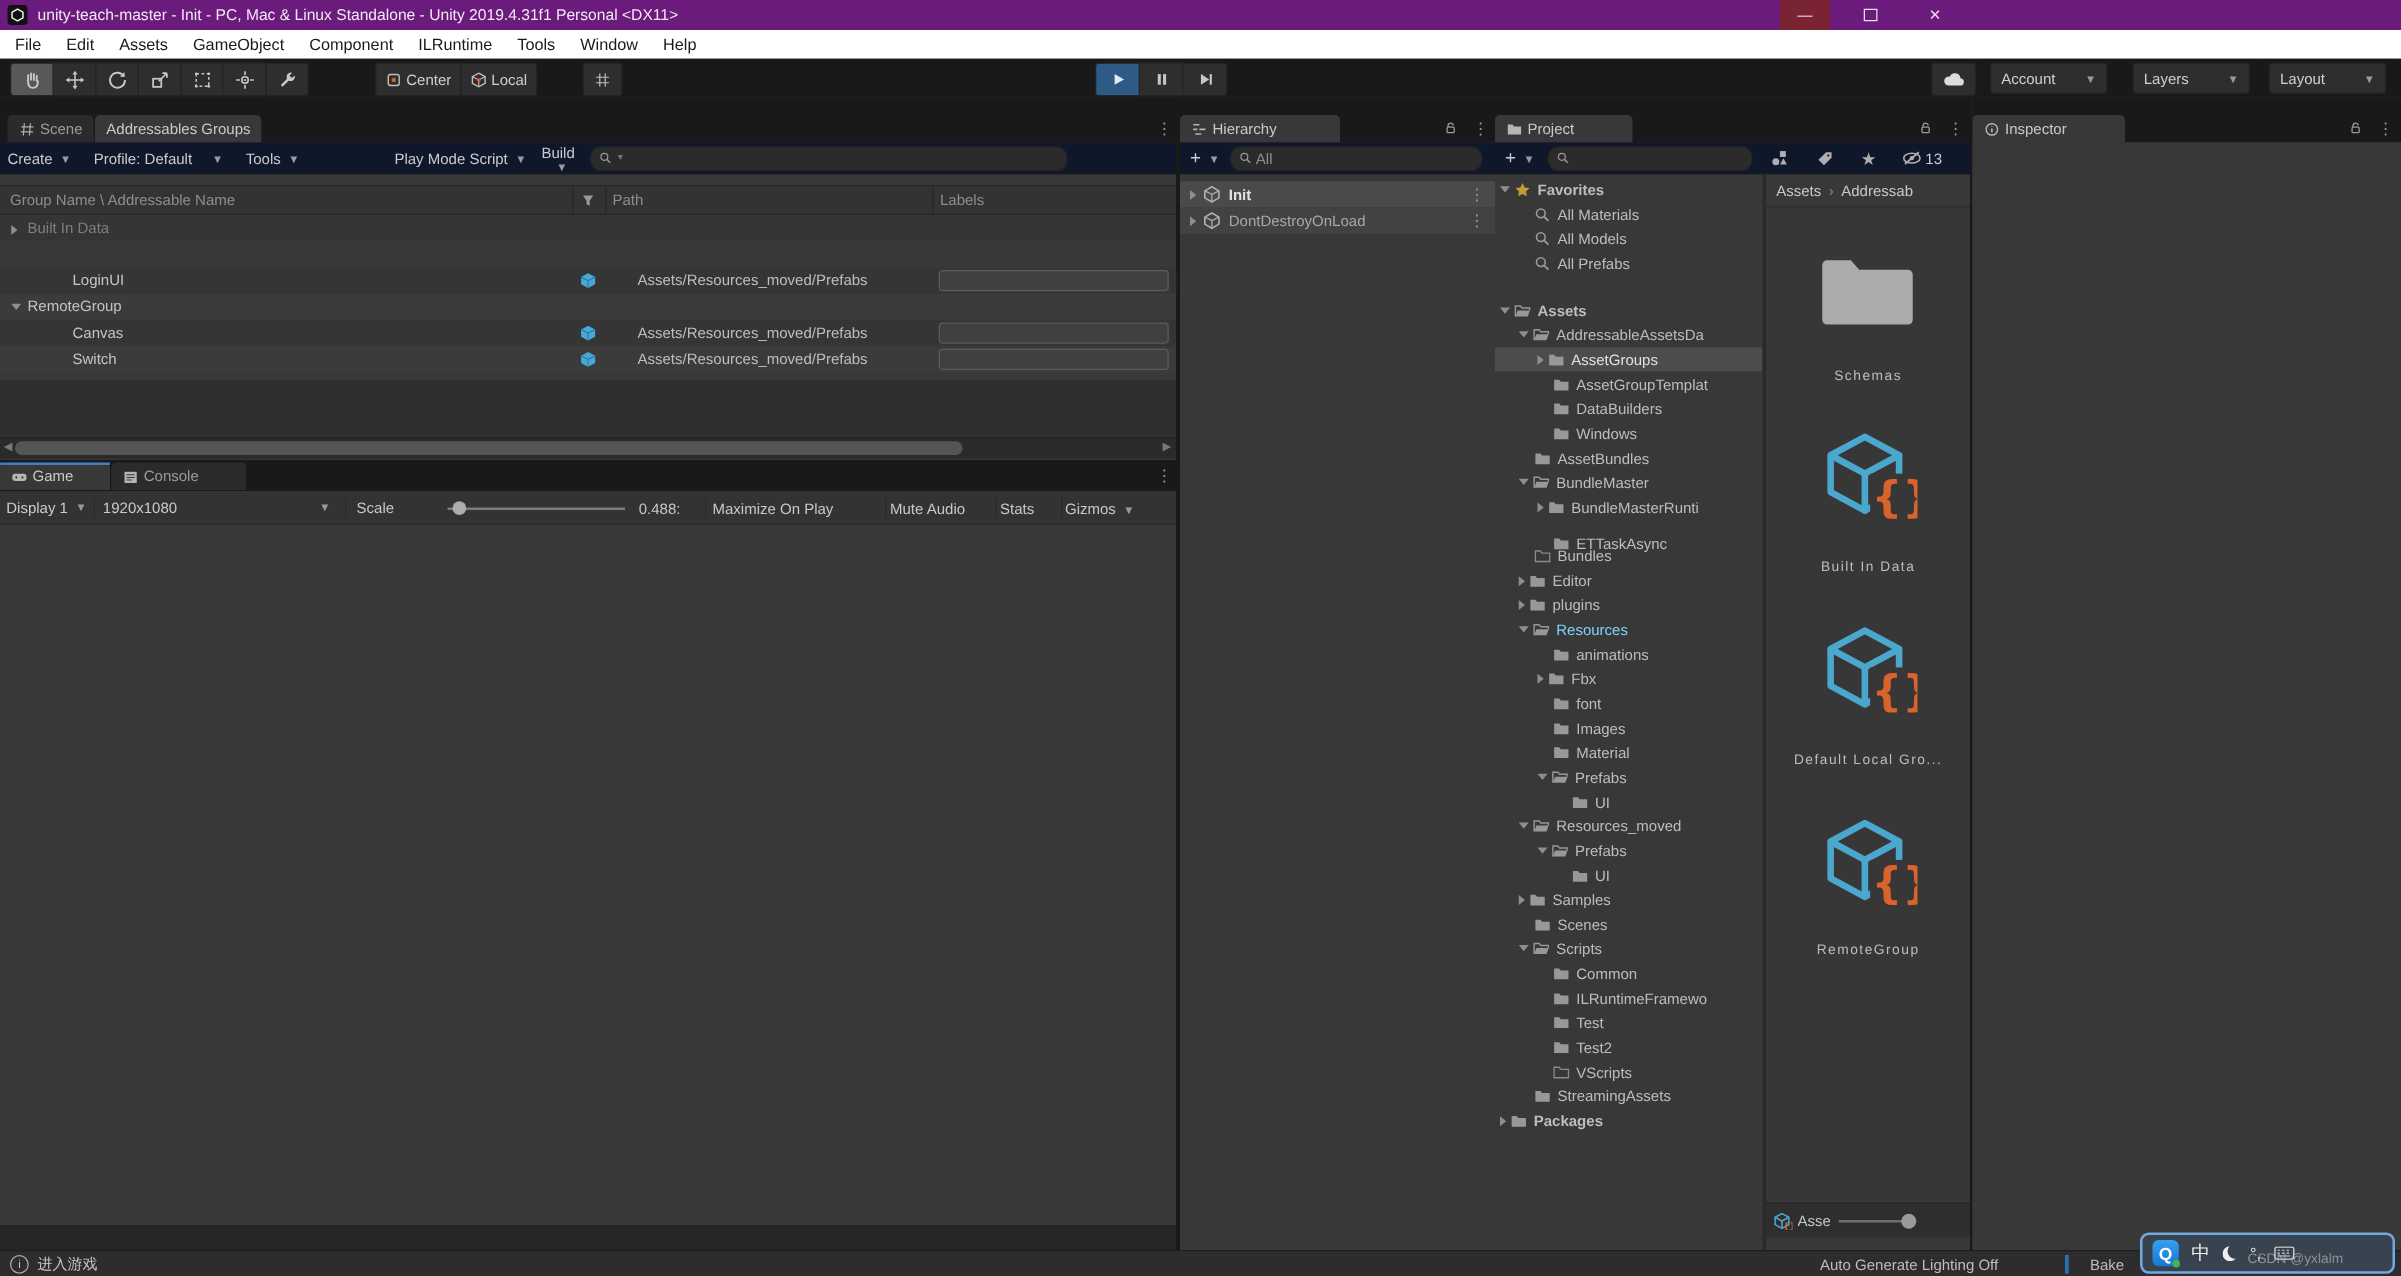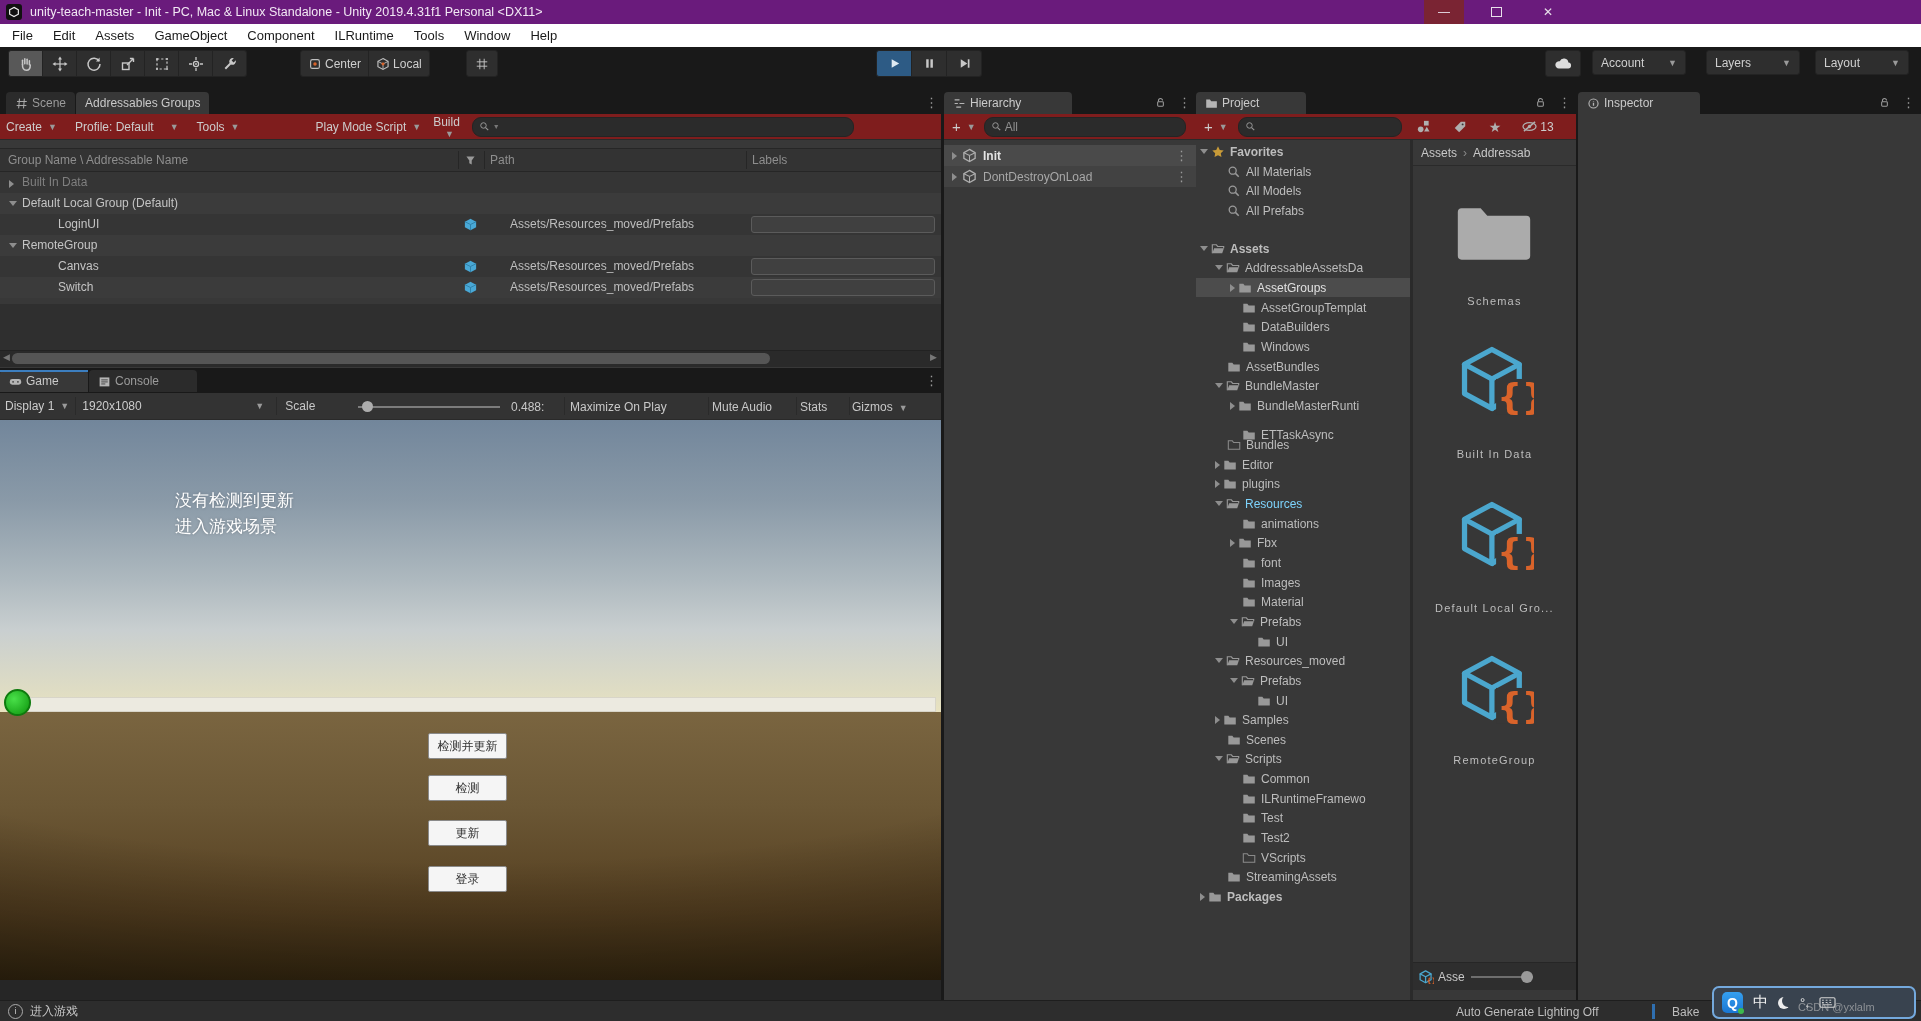--- a/index.html
+++ b/index.html
@@ -43,21 +43,21 @@
   .cloud-btn{position:absolute;left:1545px;top:3px;width:34px;height:25px;background:#2E2E2E;border:1px solid #232323;border-radius:3px;display:flex;align-items:center;justify-content:center;}
   .tb-drop{position:absolute;top:3px;height:25px;background:#2E2E2E;border:1px solid #232323;border-radius:3px;display:flex;align-items:center;justify-content:space-between;padding:0 8px;color:#CFCFCF;box-sizing:border-box;}
   .arrow-d{font-size:9px;color:#9A9A9A;margin-left:6px;}
   
   .tabstrip{background:#191919;}
   .tab{height:22px;display:flex;align-items:center;gap:4px;padding:0 9px;background:#2B2B2B;color:#9B9B9B;border-radius:4px 4px 0 0;margin-right:1px;}
   .tab.active{background:#383838;color:#CACACA;}
   .tab svg{width:13px;height:13px;}
   .kebab{color:#9A9A9A;font-size:13px;line-height:1;}
   .lockico svg{width:13px;height:13px;}
-  .ptoolbar{background:#7f1d1d;border-bottom:1px solid #2A2A2A;}
+  .ptoolbar{background:#0f172a;border-bottom:1px solid #2A2A2A;}
   .searchbox{background:#2B2B2B;border:1px solid #242424;border-radius:9px;height:18px;display:flex;align-items:center;padding:0 6px;gap:3px;color:#8F8F8F;}
   .searchbox svg{width:11px;height:11px;}
   .dropctl{display:flex;align-items:center;color:#CCCCCC;}
   
   .addr-header{background:#333333;border-top:1px solid #262626;border-bottom:1px solid #262626;color:#8E8E8E;}
   .colsep{position:absolute;top:2px;bottom:2px;width:1px;background:#262626;}
   .addr-row{position:absolute;left:0;width:941px;height:21px;line-height:21px;}
   .addr-row .tri{position:absolute;left:9px;top:8px;}
   .addr-name{position:absolute;left:22px;color:#C4C4C4;white-space:nowrap;}
   .addr-name.entry{left:58px;}
@@ -319,24 +319,20 @@
       <span class="abs" style="left:752px;">Labels</span>
       <span class="colsep" style="left:458px;"></span>
       <span class="colsep" style="left:484px;"></span>
       <span class="colsep" style="left:746px;"></span>
     </div>
     <div class="abs" id="addrRows" style="left:0;top:94px;width:941px;height:132px;">
         <div class="addr-row" style="top: 0px; background: rgb(53, 53, 53);">
           <span class="tri tri-r"></span>
           <span class="addr-name" style="color: rgb(127, 127, 127);">Built In Data</span>
         </div>
-        <div class="addr-row" style="top: 21px; background: rgb(59, 59, 59);">
-          <span class="tri tri-d"></span>
-          <span class="addr-name">Default Local Group (Default)</span>
-        </div>
         <div class="addr-row" style="top: 42px; background: rgb(53, 53, 53); padding-left: 36px;">
           <span class="addr-name entry">LoginUI</span>
           <span class="addr-icon">
             <svg viewBox="0 0 16 16" style="width: 15px; height: 15px;">
               <path d="M8 1.8L14 5v6L8 14.2 2 11V5z" fill="#49A8D6"></path>
               <path d="M2 5l6 3 6-3M8 8v6" stroke="#2E7FA8" stroke-width="1" fill="none"></path>
             </svg>
           </span>
           <span class="addr-path">Assets/Resources_moved/Prefabs</span>
           <span class="addr-field"></span>
@@ -418,34 +414,20 @@
       <span class="abs gtool-sep" style="left:558px;top:4px;"></span>
       <span class="abs" style="left:570px;top:7px;">Maximize On Play</span>
       <span class="abs gtool-sep" style="left:702px;top:4px;"></span>
       <span class="abs" style="left:712px;top:7px;">Mute Audio</span>
       <span class="abs gtool-sep" style="left:790px;top:4px;"></span>
       <span class="abs" style="left:800px;top:7px;">Stats</span>
       <span class="abs gtool-sep" style="left:843px;top:4px;"></span>
       <span class="abs" style="left:852px;top:7px;"><span>Gizmos</span><span class="arrow-d">▼</span></span>
     </div>
 
-    <div class="abs" style="left:0;top:52px;width:941px;height:560px;overflow:hidden;">
-      <div class="abs game-sky" style="left:0;top:0;width:941px;height:292px;"></div>
-      <div class="abs game-ground" style="left:0;top:292px;width:941px;height:268px;"></div>
-      <div class="abs game-overlay-text" style="left:175px;top:68px;">没有检测到更新
-进入游戏场景</div>
-      <div class="abs game-bar" style="left:28px;top:277px;width:908px;height:15px;"></div>
-      <div class="abs game-dot" style="left:4px;top:269px;width:27px;height:27px;"></div>
-      <div id="gameButtons">
-          <div class="game-btn" style="top: 313px;">检测并更新</div>
-          <div class="game-btn" style="top: 355px;">检测</div>
-          <div class="game-btn" style="top: 400px;">更新</div>
-          <div class="game-btn" style="top: 446px;">登录</div>
-        </div>
-    </div>
     <div class="abs" style="left:0;top:612px;width:941px;height:20px;background:#262626;"></div>
   </div>
 
   <div class="abs" style="left:941px;top:78px;width:3px;height:922px;background:#191919;"></div>
 
   <div class="abs" style="left:944px;top:78px;width:252px;height:922px;background:#383838;">
     <div class="abs tabstrip" style="left:0;top:0;width:252px;height:36px;">
       <div class="tab active abs" style="left:0;top:14px;width:110px;">
         <span>
             <svg viewBox="0 0 16 16">

